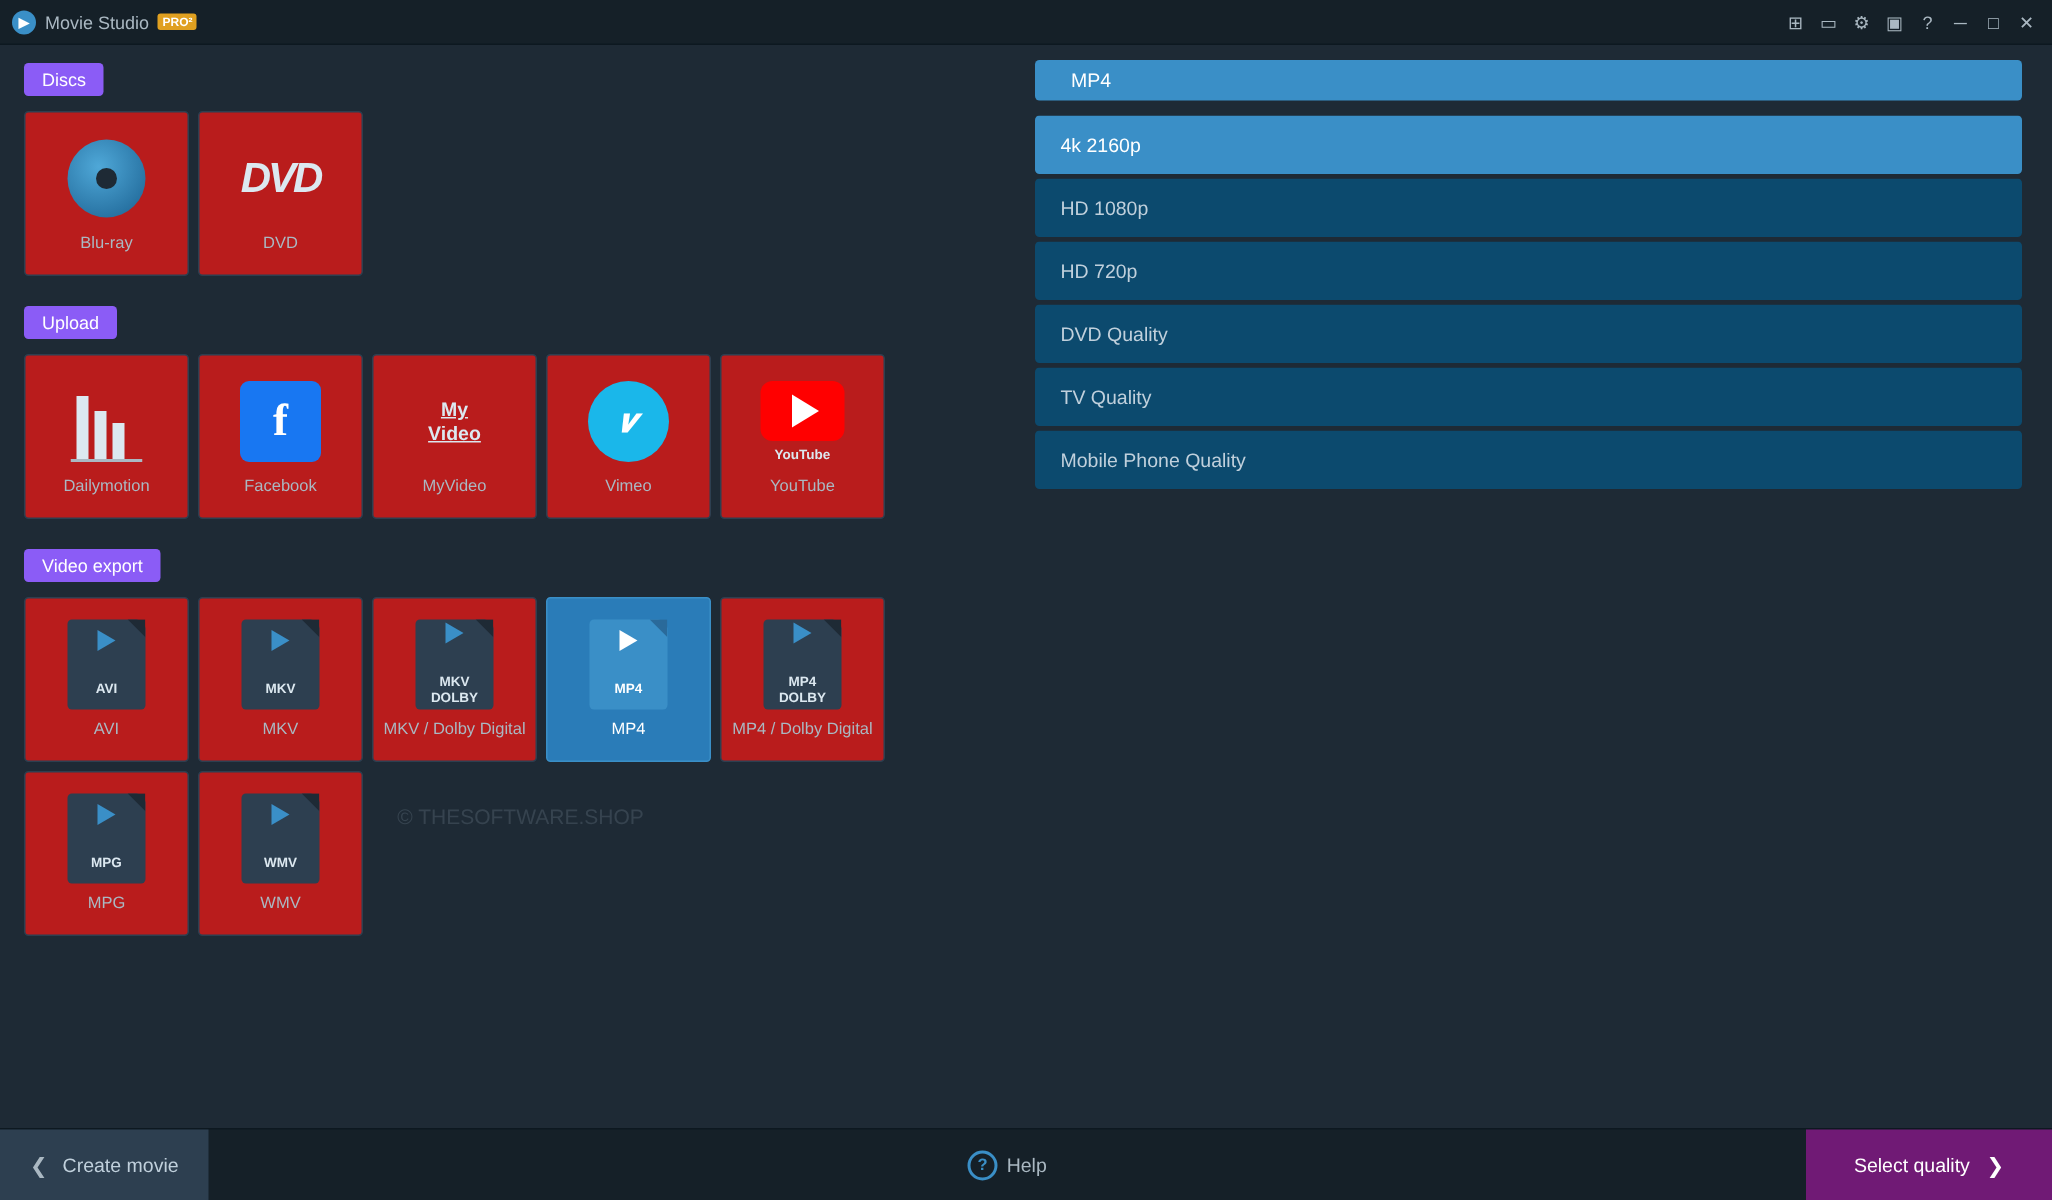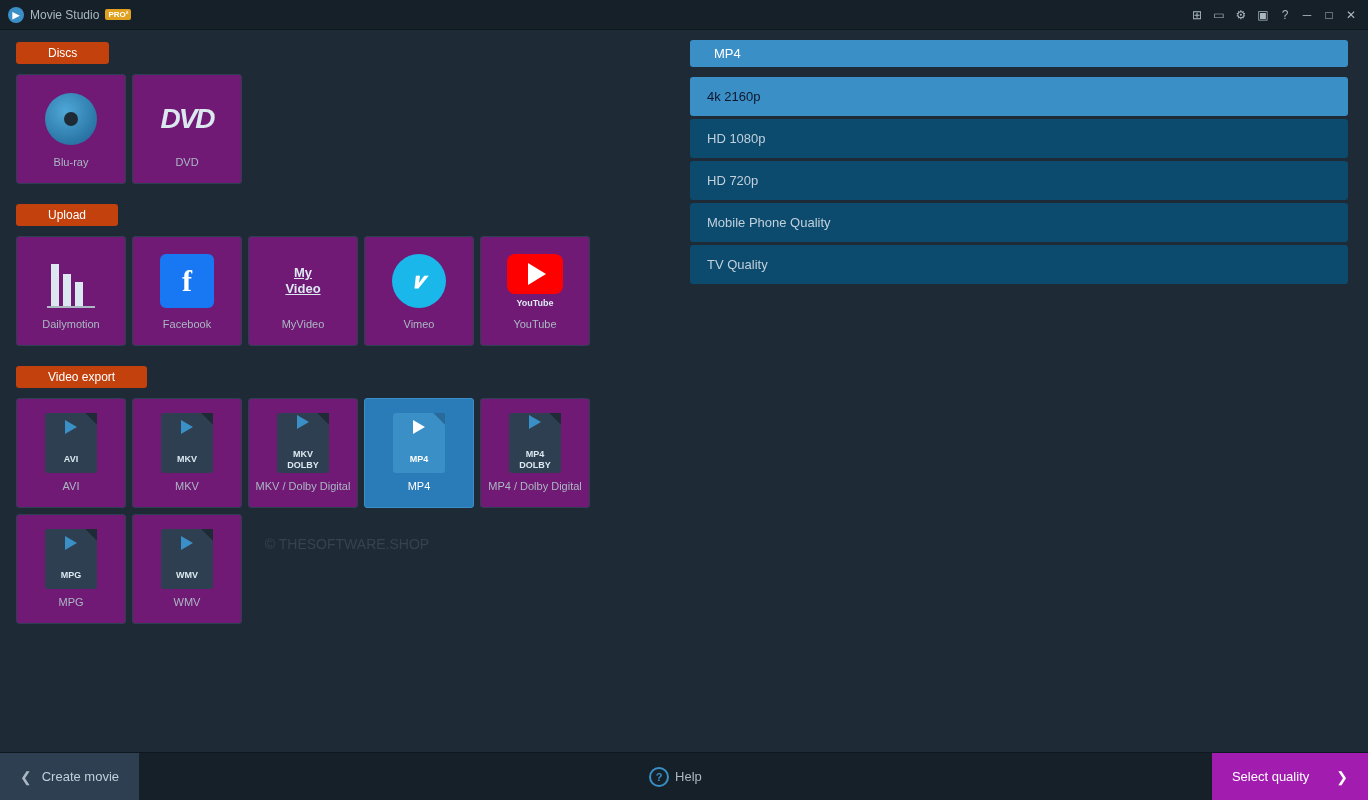--- a/index.html
+++ b/index.html
@@ -80,41 +80,41 @@
       scrollbar-color: #3a5060 #1e2a35;
       position: relative;
     }
     .left-panel::-webkit-scrollbar { width: 10px; }
     .left-panel::-webkit-scrollbar-track { background: #1e2a35; }
     .left-panel::-webkit-scrollbar-thumb { background: #3a5060; border-radius: 2px; }
 
     
     .section-header {
       display: inline-block;
-      background: #c2410c;
+      background: #8b5cf6;
       color: white;
       font-size: 12px;
-      padding: 4px 32px;
+      padding: 4px 12px;
       border-radius: 3px;
       margin: 12px 0 10px;
       font-weight: 500;
     }
 
     
     .icon-grid {
       display: flex;
       flex-wrap: wrap;
       gap: 6px;
       margin-bottom: 8px;
     }
 
     .format-item {
       width: 110px;
       height: 110px;
-      background: #701a75;
+      background: #b91c1c;
       border: 1px solid #2d3f50;
       border-radius: 3px;
       display: flex;
       flex-direction: column;
       align-items: center;
       justify-content: center;
       cursor: pointer;
       transition: background 0.15s;
       gap: 6px;
     }
@@ -283,21 +283,21 @@
       padding: 11px 16px;
       border-radius: 3px;
       font-size: 13px;
       color: #c0d0dc;
       cursor: pointer;
       border: 1px solid transparent;
       transition: background 0.15s;
     }
     .quality-item.selected {
       background: #3a8fc7;
-      color: #0f172a;
+      color: #ffffff;
     }
 
     
     .nvidia-area {
       margin-top: auto;
       padding-top: 20px;
       display: flex;
       justify-content: flex-end;
       align-items: center;
       gap: 8px;
@@ -361,30 +361,30 @@
       width: 20px; height: 20px;
       border-radius: 50%;
       border: 2px solid #3a8fc7;
       display: flex; align-items: center; justify-content: center;
       font-size: 11px;
       color: #3a8fc7;
       font-weight: bold;
     }
 
     .select-quality-btn {
-      background: #a21caf;
+      background: #701a75;
       border: none;
       color: white;
       font-size: 13px;
-      padding: 0 20px;
+      padding: 0 32px;
       height: 100%;
       cursor: pointer;
       display: flex;
       align-items: center;
-      gap: 27px;
+      gap: 11px;
     }
 
     .chevron-right {
       font-size: 14px;
       color: white;
     }
 
     
     .pro-badge {
       font-size: 8px;
@@ -579,22 +579,23 @@
 
     <div class="right-panel">
 
       <div class="format-tab">MP4</div>
 
       <div class="quality-list">
 
         <div class="quality-item selected">4k 2160p</div>
         <div class="quality-item">HD 1080p</div>
         <div class="quality-item">HD 720p</div>
+        <div class="quality-item">DVD Quality</div>
+        <div class="quality-item">TV Quality</div>
         <div class="quality-item">Mobile Phone Quality</div>
-        <div class="quality-item">TV Quality</div>
 
       </div>
 
 
     </div>
 
   </div>
 
   <div class="bottom-bar">
     <button class="create-movie-btn">

